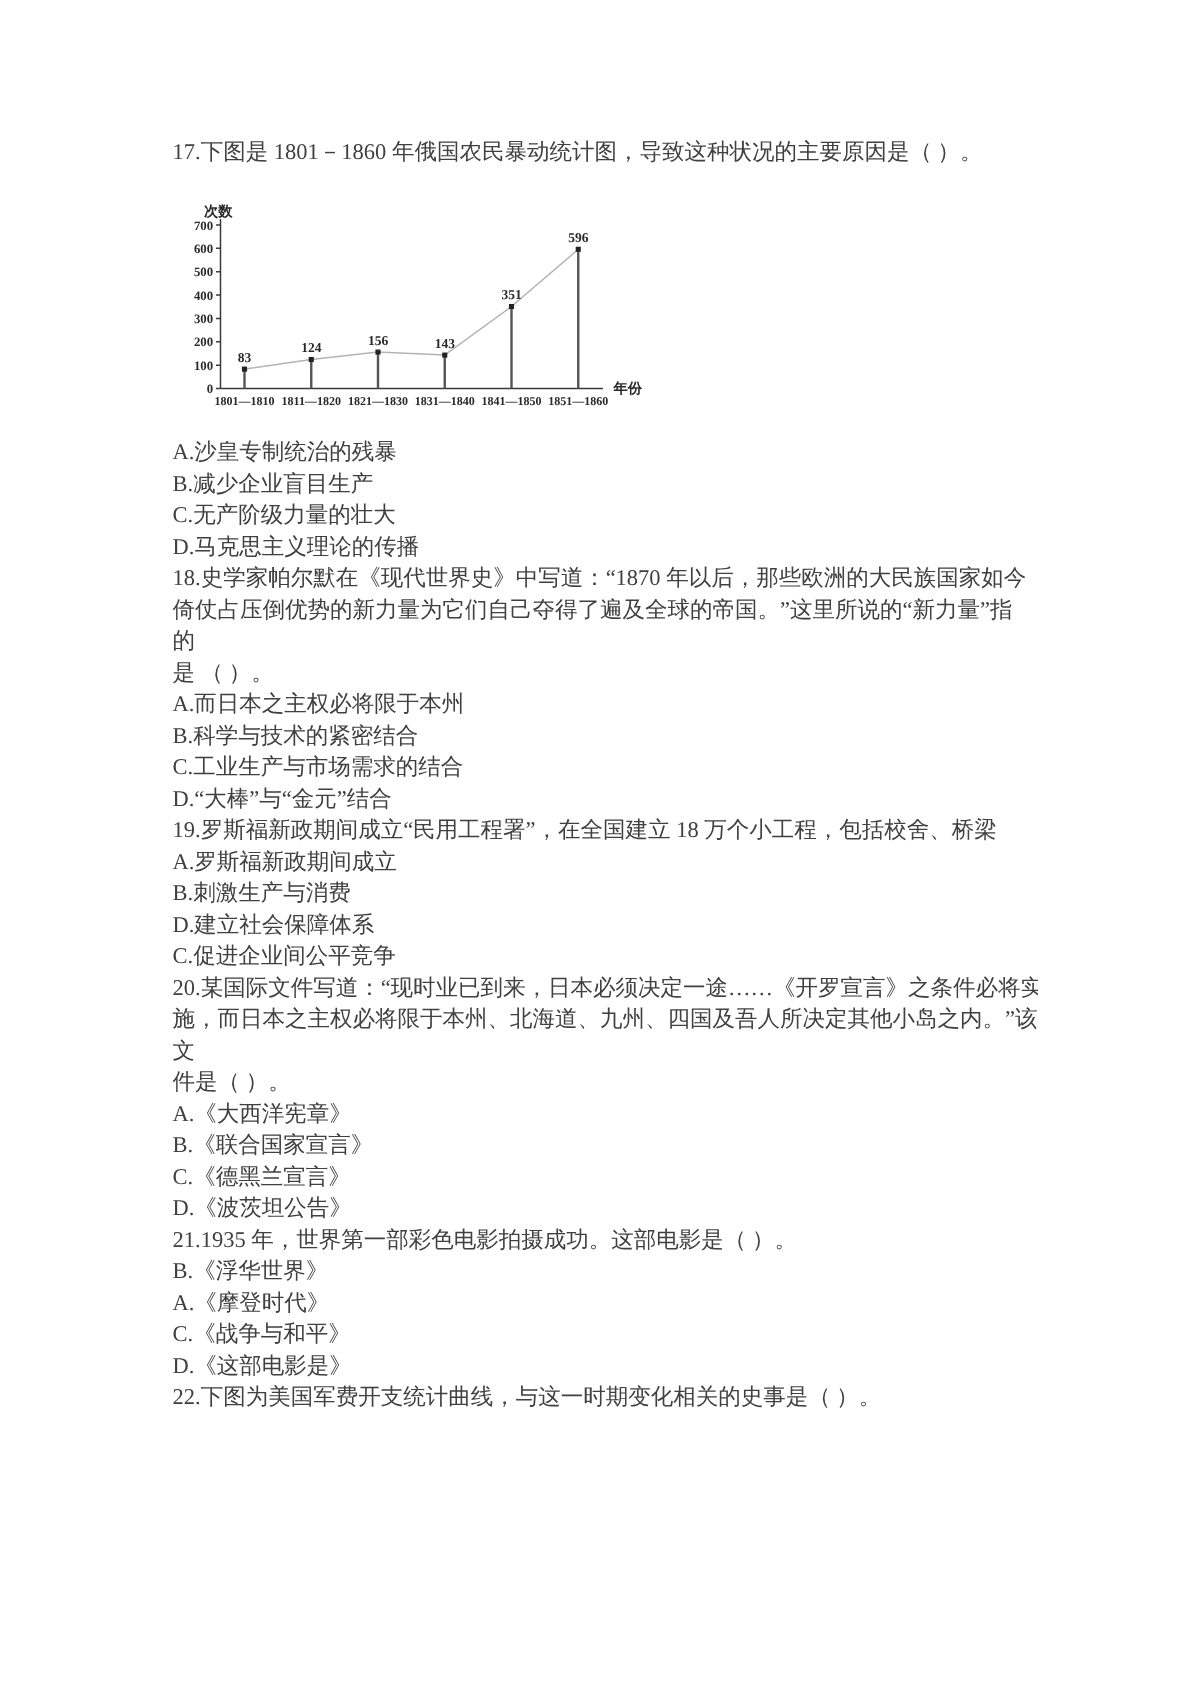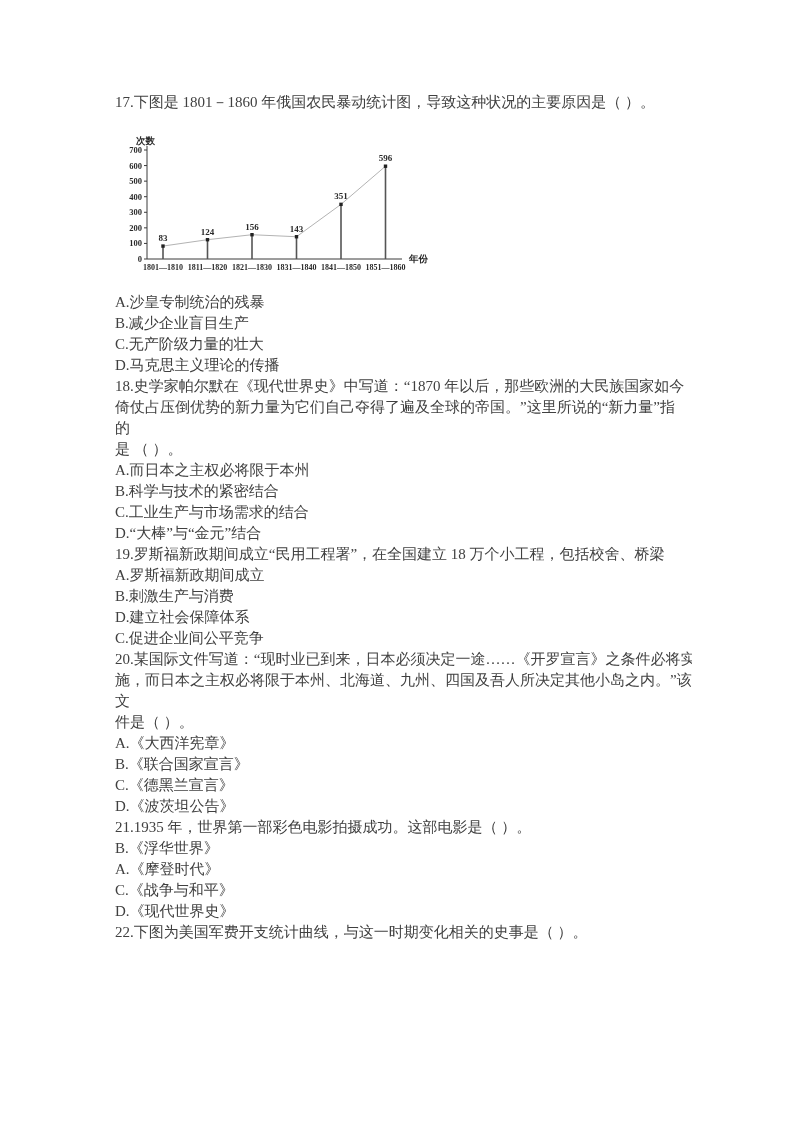--- a/index.html
+++ b/index.html
@@ -111,20 +111,20 @@
     <div class="line">B.《联合国家宣言》</div>
     <div class="line">C.《德黑兰宣言》</div>
     <div class="line">D.《波茨坦公告》</div>
   </section>
 
   <section>
     <div class="line">21.1935 年，世界第一部彩色电影拍摄成功。这部电影是（ ）。</div>
     <div class="line">B.《浮华世界》</div>
     <div class="line">A.《摩登时代》</div>
     <div class="line">C.《战争与和平》</div>
-    <div class="line">D.《现代世界史》</div>
+    <div class="line">D.《这部电影是》</div>
   </section>
 
   <section>
     <div class="line">22.下图为美国军费开支统计曲线，与这一时期变化相关的史事是（ ）。</div>
   </section>
 
 </div>
 
 </body></html>

